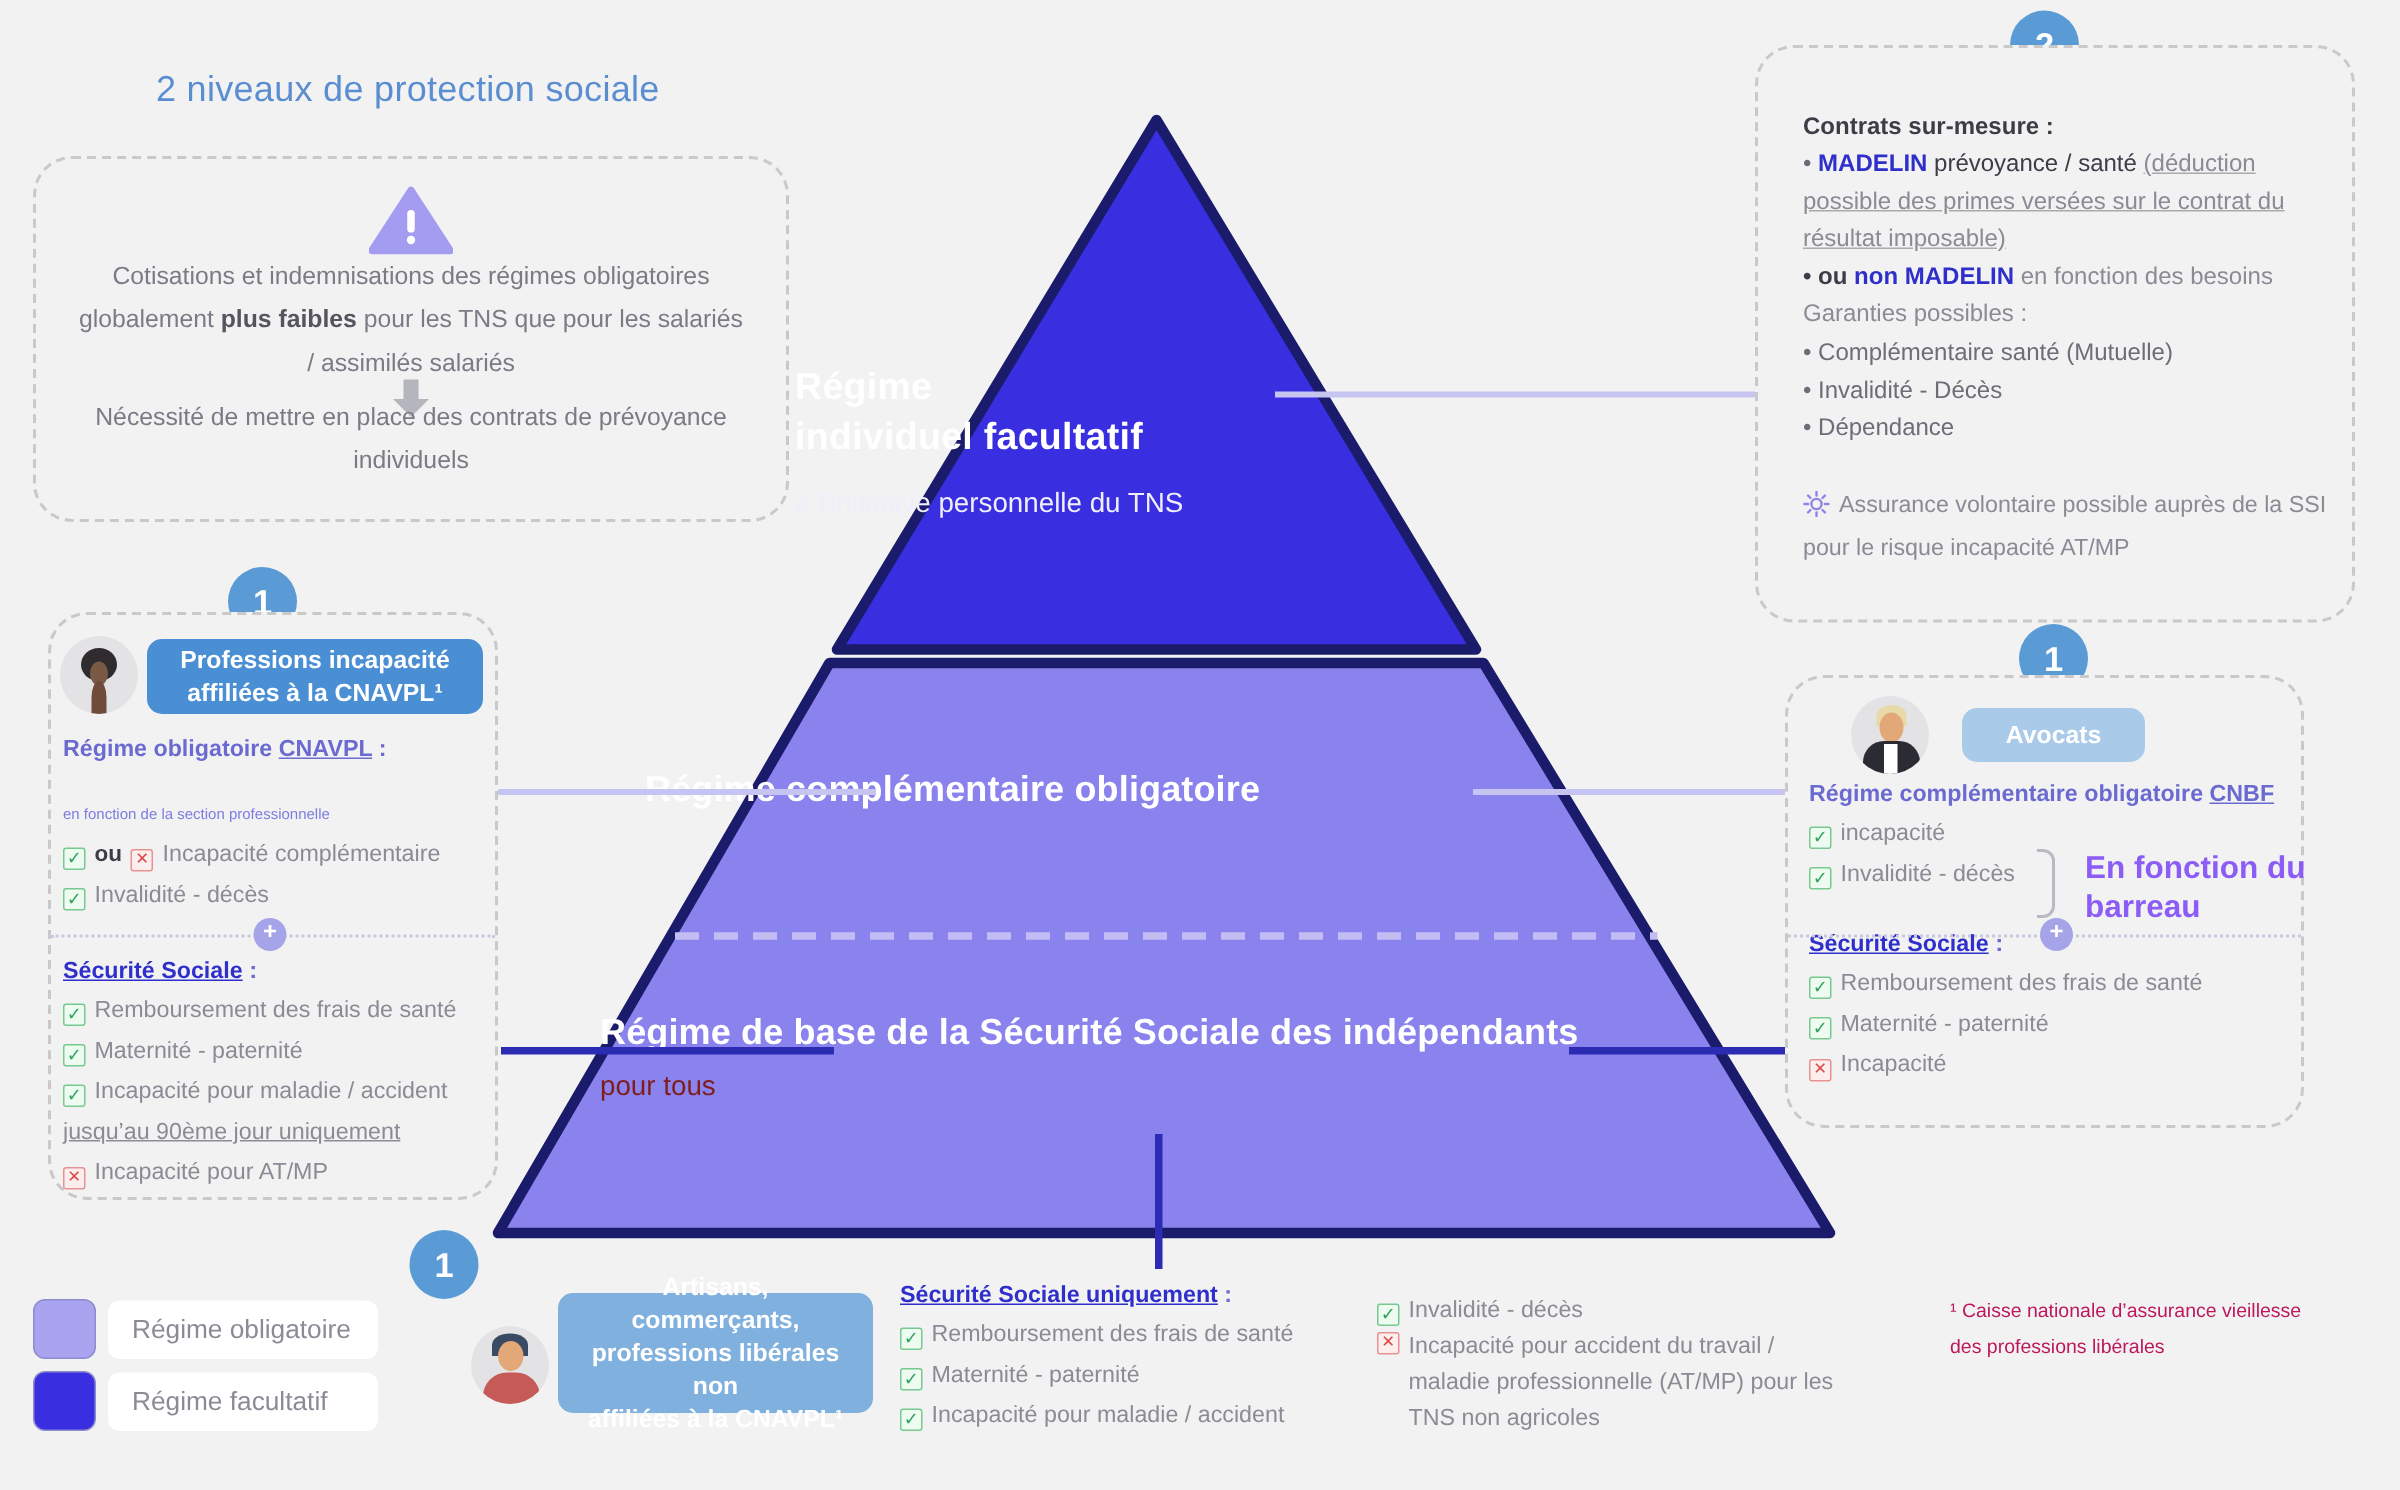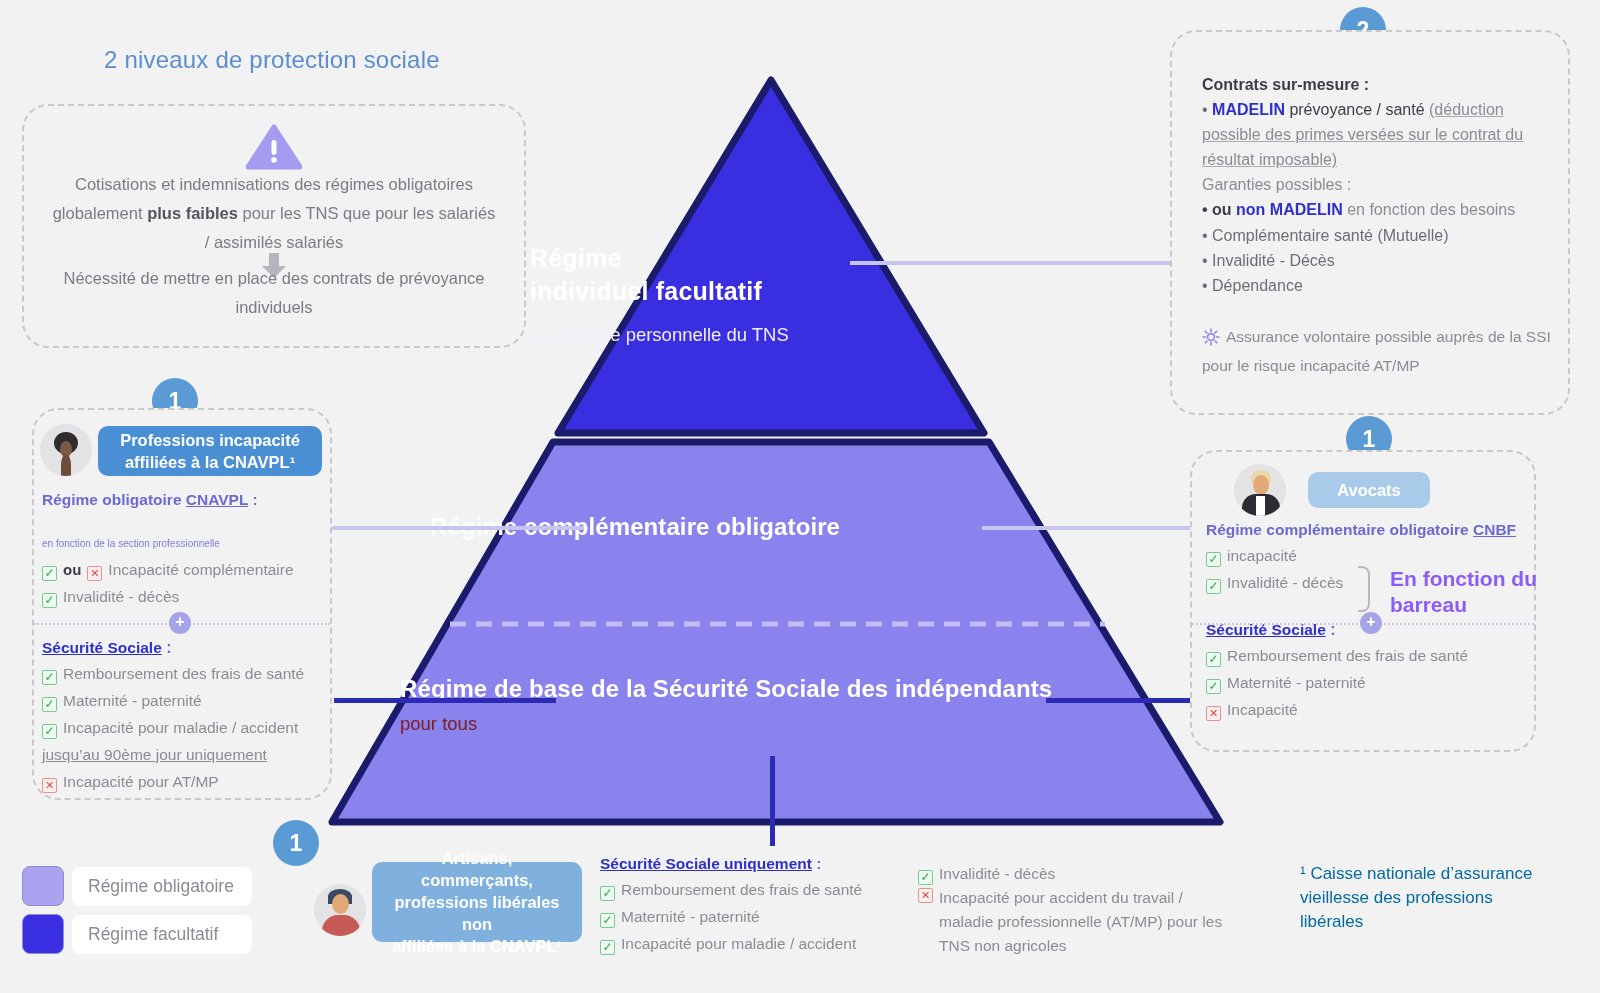--- a/index.html
+++ b/index.html
@@ -130,21 +130,21 @@
     color: #8b8b95; font-size: 17.5px; min-width: 180px;
   }
 
   
   #bottom-chip-area { position: absolute; left: 300px; top: 862px; }
   #bottom-list { position: absolute; left: 600px; top: 852px; width: 300px; }
   #bottom-list .sshead { font-size: 15.5px; }
   #bottom-list2 { position: absolute; left: 918px; top: 862px; width: 320px; }
   #bottom-list2 .prow { line-height: 24px; }
   #footnote { position: absolute; left: 1300px; top: 862px; width: 250px;
-              color: #0369a1; font-size: 17px; line-height: 24px; }
+              color: #be185d; font-size: 13px; line-height: 24px; }
 
   .bracket { position: absolute; border: 2px solid #b9b9c4; border-left: none;
              border-radius: 0 8px 8px 0; width: 12px; }
   .bracket-lbl { position: absolute; color: #8b5cf6; font-weight: bold; font-size: 21px; line-height: 26px; }
 </style>
 </head>
 <body>
 
 <div class="stage">
 
@@ -198,24 +198,24 @@
     <div class="wtext2">Nécessité de mettre en place des contrats de prévoyance individuels</div>
   </div>
 
   <div class="badge" style="left:1340px; top:7px;">2</div>
   <div class="dbox" id="contracts-box">
     <div class="inner">
       <div class="line hd">Contrats sur-mesure :</div>
       <div class="line">
         <span class="bul">• </span><span class="navy">MADELIN</span><span class="dk"> prévoyance / santé </span><span class="und">(déduction possible des primes versées sur le contrat du résultat imposable)</span>
       </div>
-      <div class="line">Garanties possibles :</div>
       <div class="line">
         <span class="dk" style="font-weight:bold">• ou </span><span class="navy">non MADELIN</span><span> en fonction des besoins</span>
       </div>
+      <div class="line">Garanties possibles :</div>
       <div class="glist">
         <div>• Complémentaire santé (Mutuelle)</div>
         <div>• Invalidité - Décès</div>
         <div>• Dépendance</div>
       </div>
       <div class="note">
         <span style="display:inline-block;vertical-align:-4px;margin-right:6px;">
           <svg width="18" height="18" viewBox="0 0 18 18">
             <circle cx="9" cy="9" r="3.4" fill="none" stroke="#8d86e8" stroke-width="1.6"></circle>
             <g stroke="#8d86e8" stroke-width="1.6" stroke-linecap="round">

